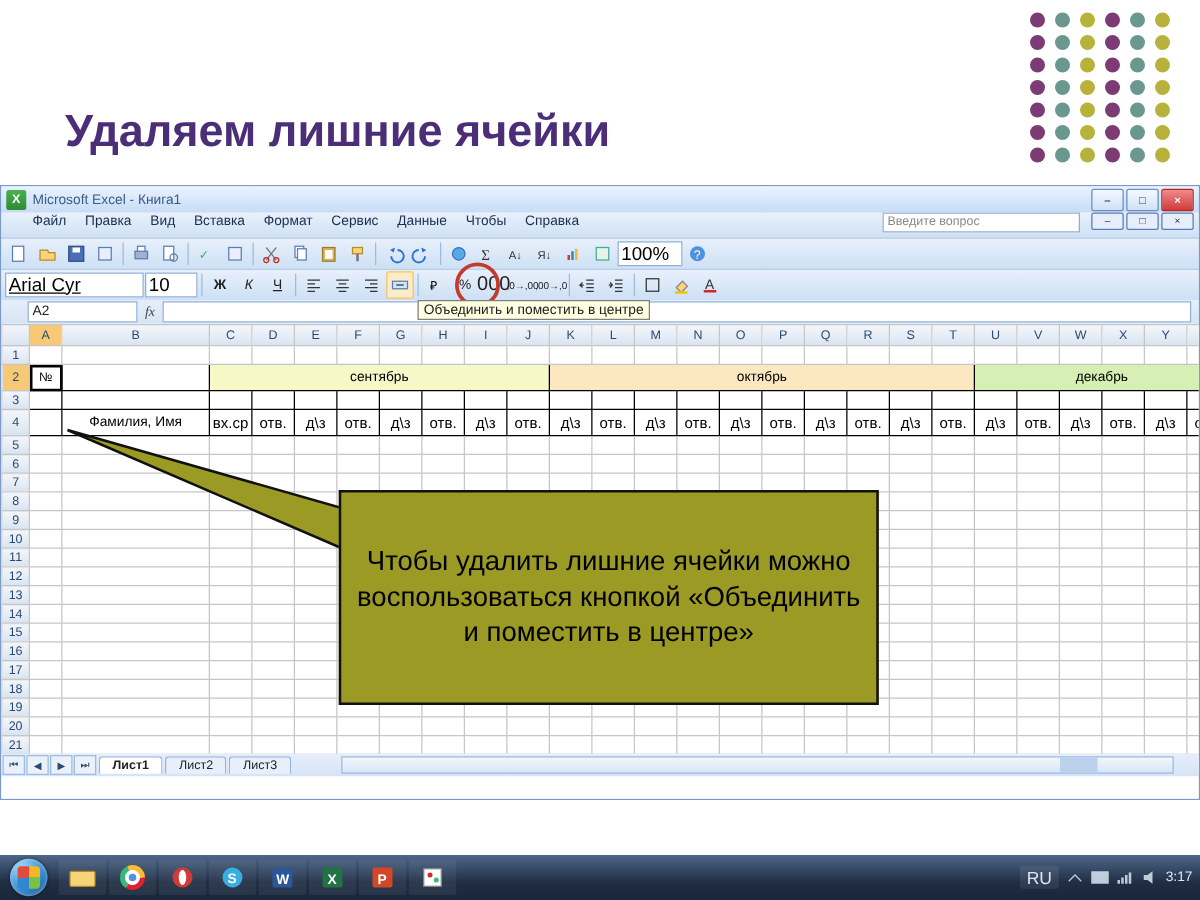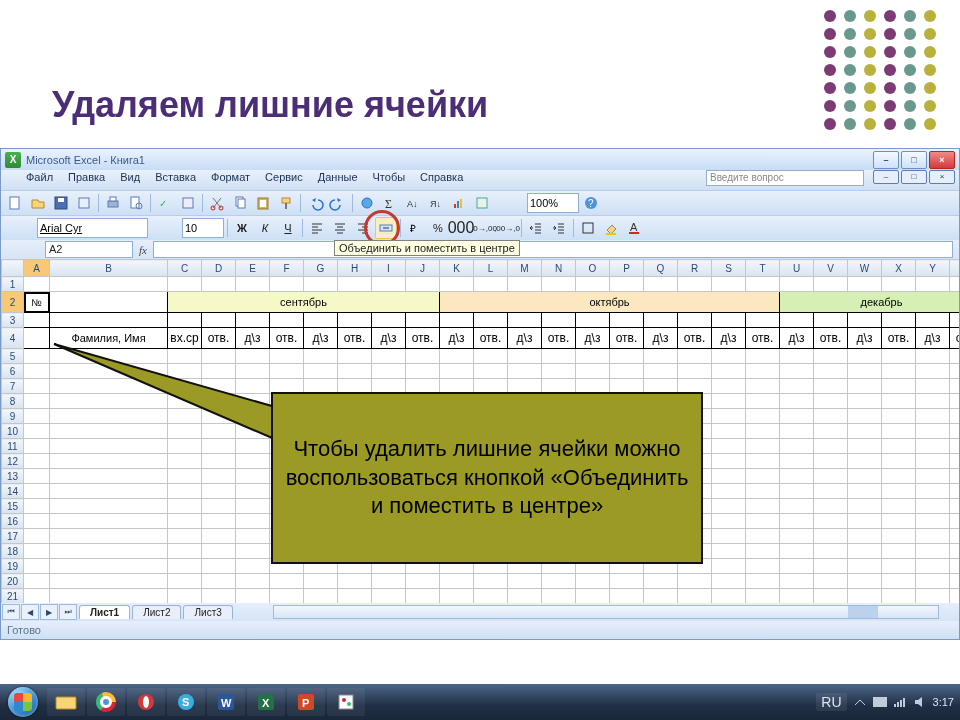--- a/index.html
+++ b/index.html
@@ -22,28 +22,28 @@
   .menubar{height:20px;background:linear-gradient(#e9f1fb,#cfe0f4);display:flex;gap:3px;padding:0 4px;color:#1a2f52;}
   .menubar span{padding:1px 6px;border-radius:2px;}
   .menubar .ask{margin-left:auto;width:150px;height:14px;background:#fff;border:1px solid #92aed1;font-size:10px;color:#888;padding:0 3px;line-height:14px;}
   .subwin{display:flex;gap:2px;margin-left:6px;}
   .subwin .mini{width:12px;height:10px;border:1px solid #5a7db3;background:#e6eefb;font:8px/10px Arial;text-align:center;}
   
   .toolbar{height:24px;background:linear-gradient(#e8f0fb,#cde0f5);display:flex;align-items:center;padding:0 3px;gap:1px;border-top:1px solid #b7cde8;}
   .tbtn{width:20px;height:20px;border:1px solid transparent;border-radius:2px;display:flex;align-items:center;justify-content:center;background:transparent;}
   .tbtn svg{display:block;}
   .sep{width:1px;height:18px;background:#9dbbe0;margin:0 2px;}
-  .tsel{height:18px;border:1px solid #8fb0d6;background:#fff;font-size:11px;padding:0 2px;margin-left:33px;}
+  .tsel{height:18px;border:1px solid #8fb0d6;background:#fff;font-size:15px;padding:0 2px;}
   .zoom{width:46px;}
   .fontname{width:105px;text-decoration:underline;} .fontsize{width:36px;}
   .circle{position:absolute;border:3px solid #c43a2f;border-radius:50%;pointer-events:none;}
   .tooltip{position:absolute;background:#ffffe1;border:1px solid #808080;font-size:11px;padding:1px 4px;white-space:nowrap;}
   
   .fbar{height:19px;background:linear-gradient(#e6eefb,#d6e4f5);display:flex;align-items:center;}
-  .namebox{width:80px;height:15px;margin-left:44px;border:1px solid #8fb0d6;background:#fff;font-size:11px;padding:0 3px;line-height:15px;}
+  .namebox{width:80px;height:15px;margin-left:21px;border:1px solid #8fb0d6;background:#fff;font-size:11px;padding:0 3px;line-height:15px;}
   .fx{margin:0 6px;font:italic 11px Georgia;color:#444;}
   
   .gridwrap{background:#fff;overflow:hidden;position:relative;height:380px;}
   table.grid{border-collapse:collapse;table-layout:fixed;font-size:10px;color:#000;}
   .grid th,.grid td{border:1px solid #c6c6c6;height:14px;padding:0;text-align:center;overflow:hidden;}
   .grid thead th{background:linear-gradient(#f3f6fb,#d8e4f1);color:#2b4a73;font-weight:normal;height:16px;}
   .grid tbody th{background:linear-gradient(#f3f6fb,#d8e4f1);color:#2b4a73;font-weight:normal;width:22px;}
   .grid thead th:first-child{width:22px;}
   .sel-head{background:#f7c976 !important;}
   .sel-cell{outline:2px solid #000;outline-offset:-2px;}
@@ -1081,21 +1081,20 @@
     <span class="navbtn">⏮</span>
     <span class="navbtn">◀</span>
     <span class="navbtn">▶</span>
     <span class="navbtn">⏭</span>
     <span class="tab active">Лист1</span>
     <span class="tab">Лист2</span>
     <span class="tab">Лист3</span>
     <div class="hbar"></div>
   </div>
 
-  <div class="status">Готово</div>
 </div>
 
 <svg width="260" height="110" style="position:absolute;left:36px;top:338px;pointer-events:none;">
   <polygon points="18,6 250,72 250,106" fill="#9a9a24" stroke="#111" stroke-width="2"></polygon>
 </svg>
 <div class="callout">
   <span>Чтобы удалить лишние ячейки можно воспользоваться кнопкой «Объединить и поместить в центре»</span>
 </div>
 
 <div class="taskbar">

